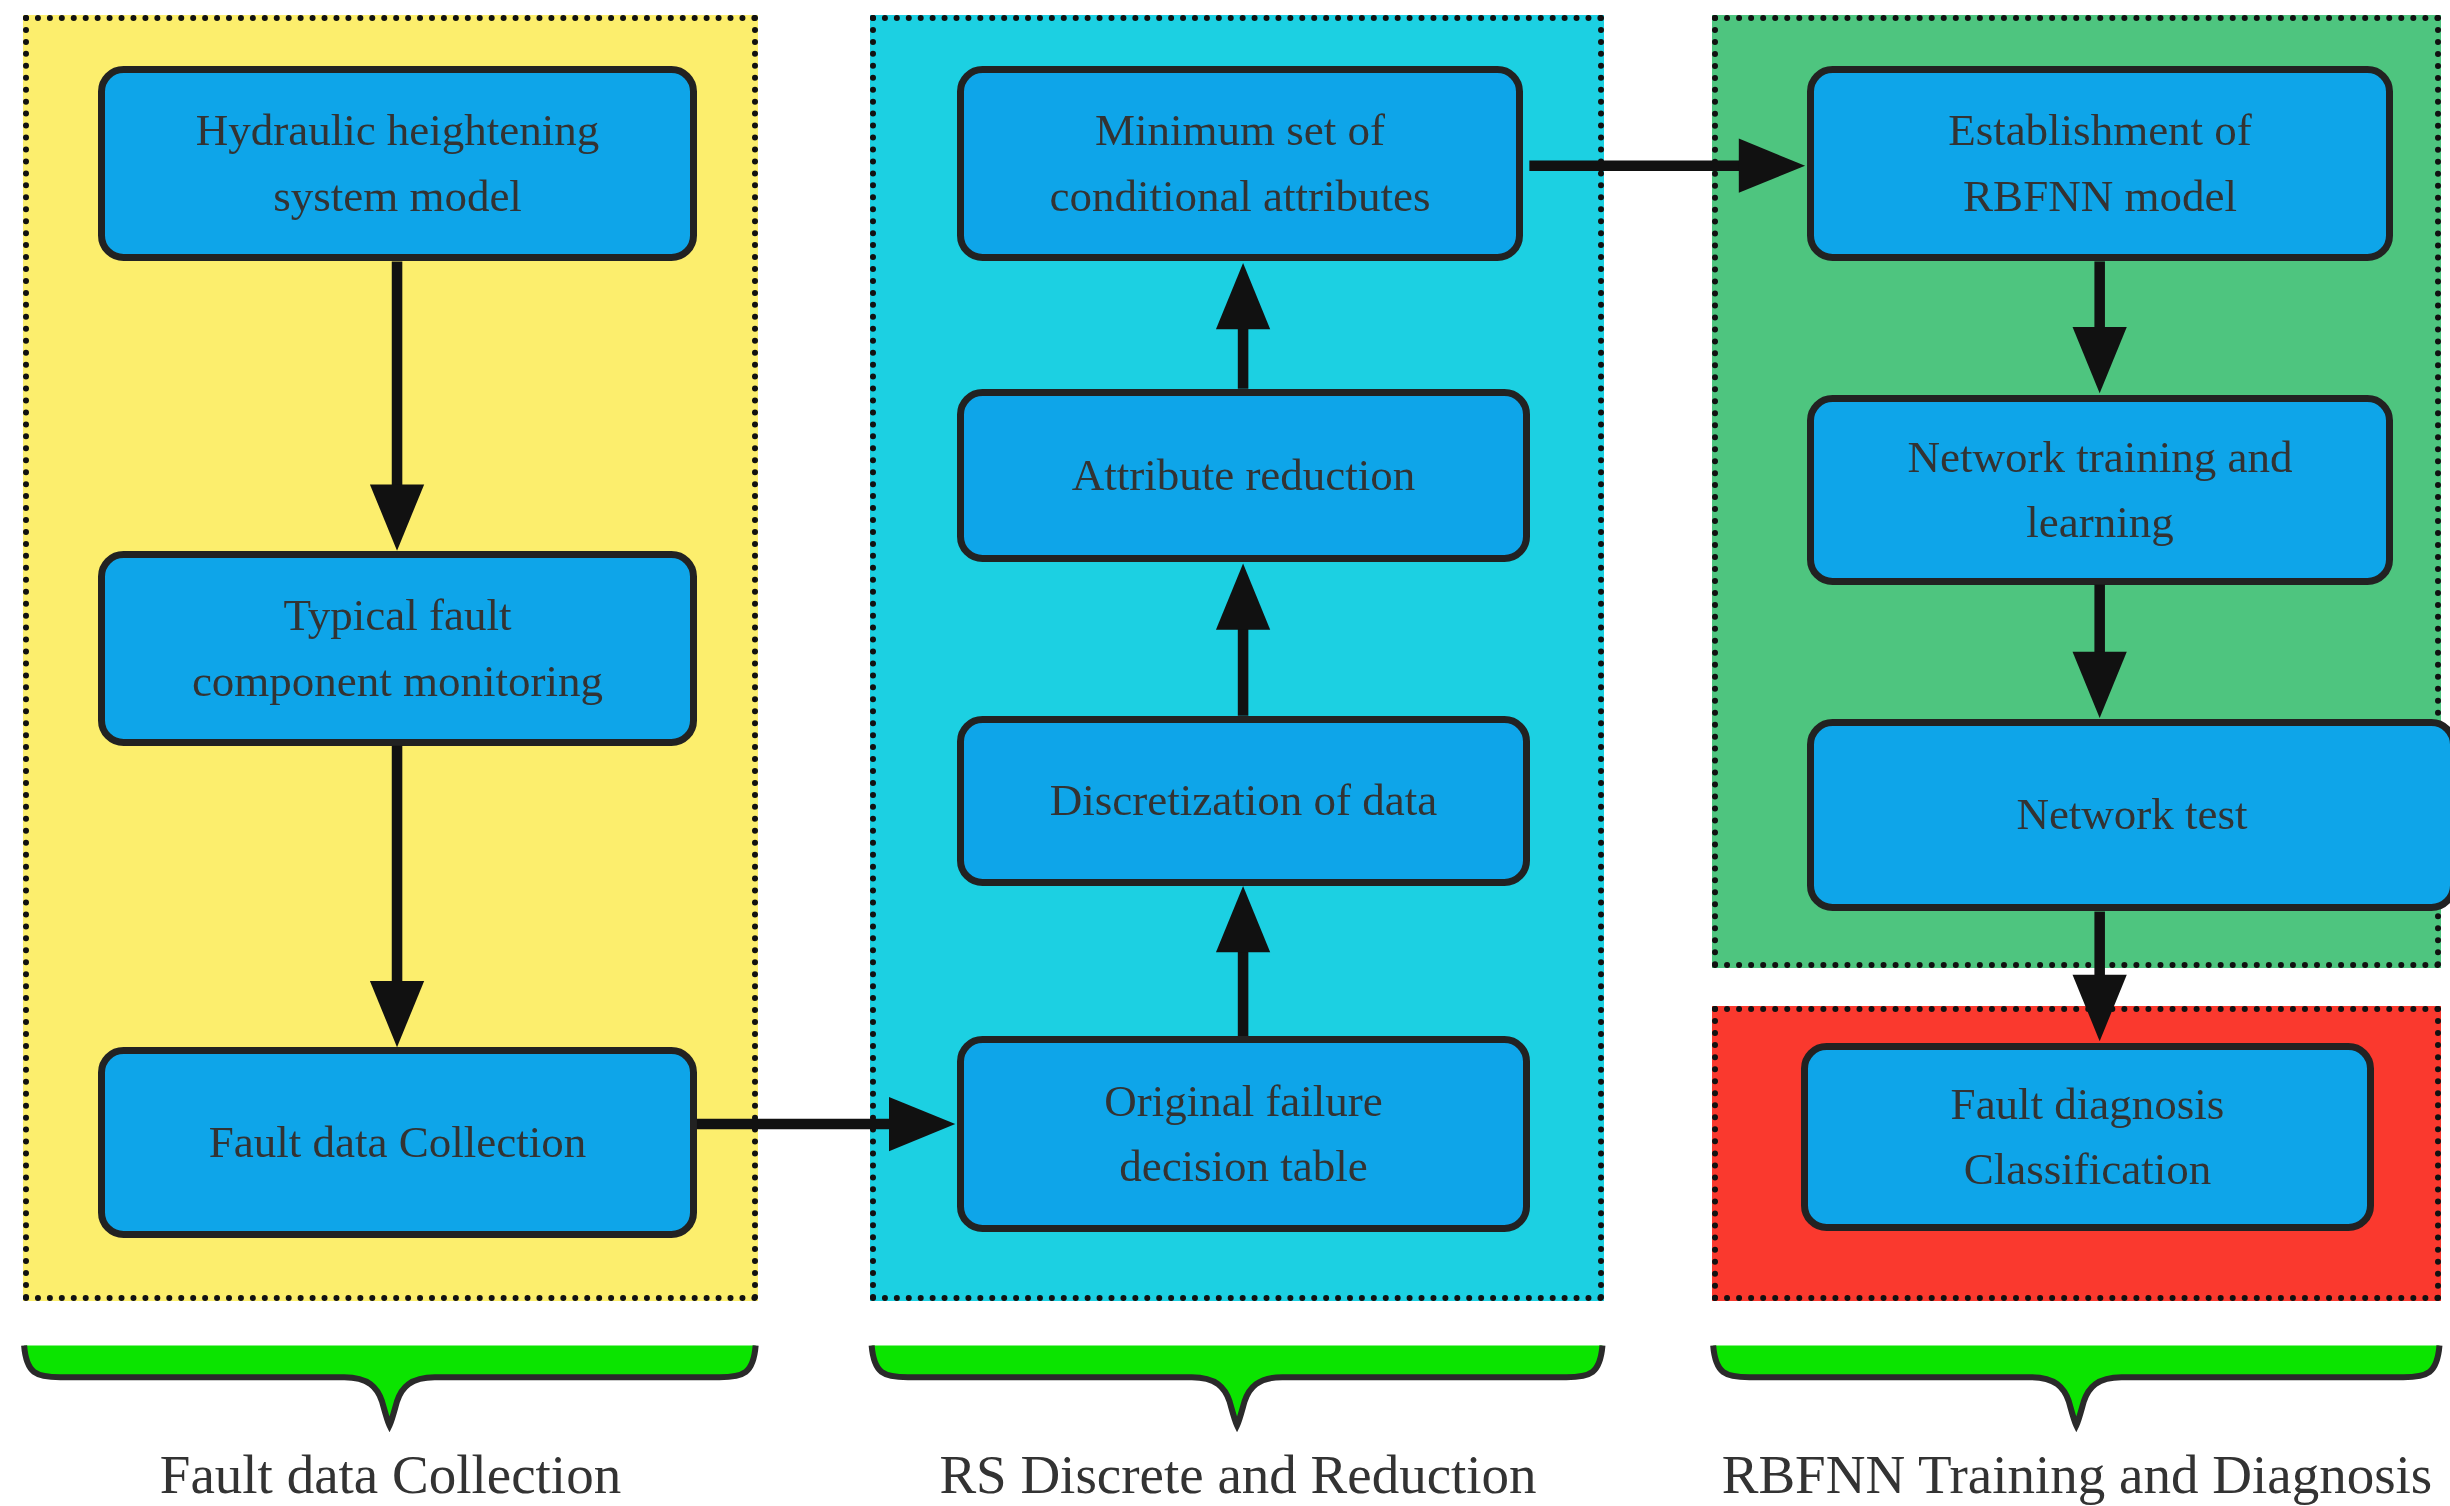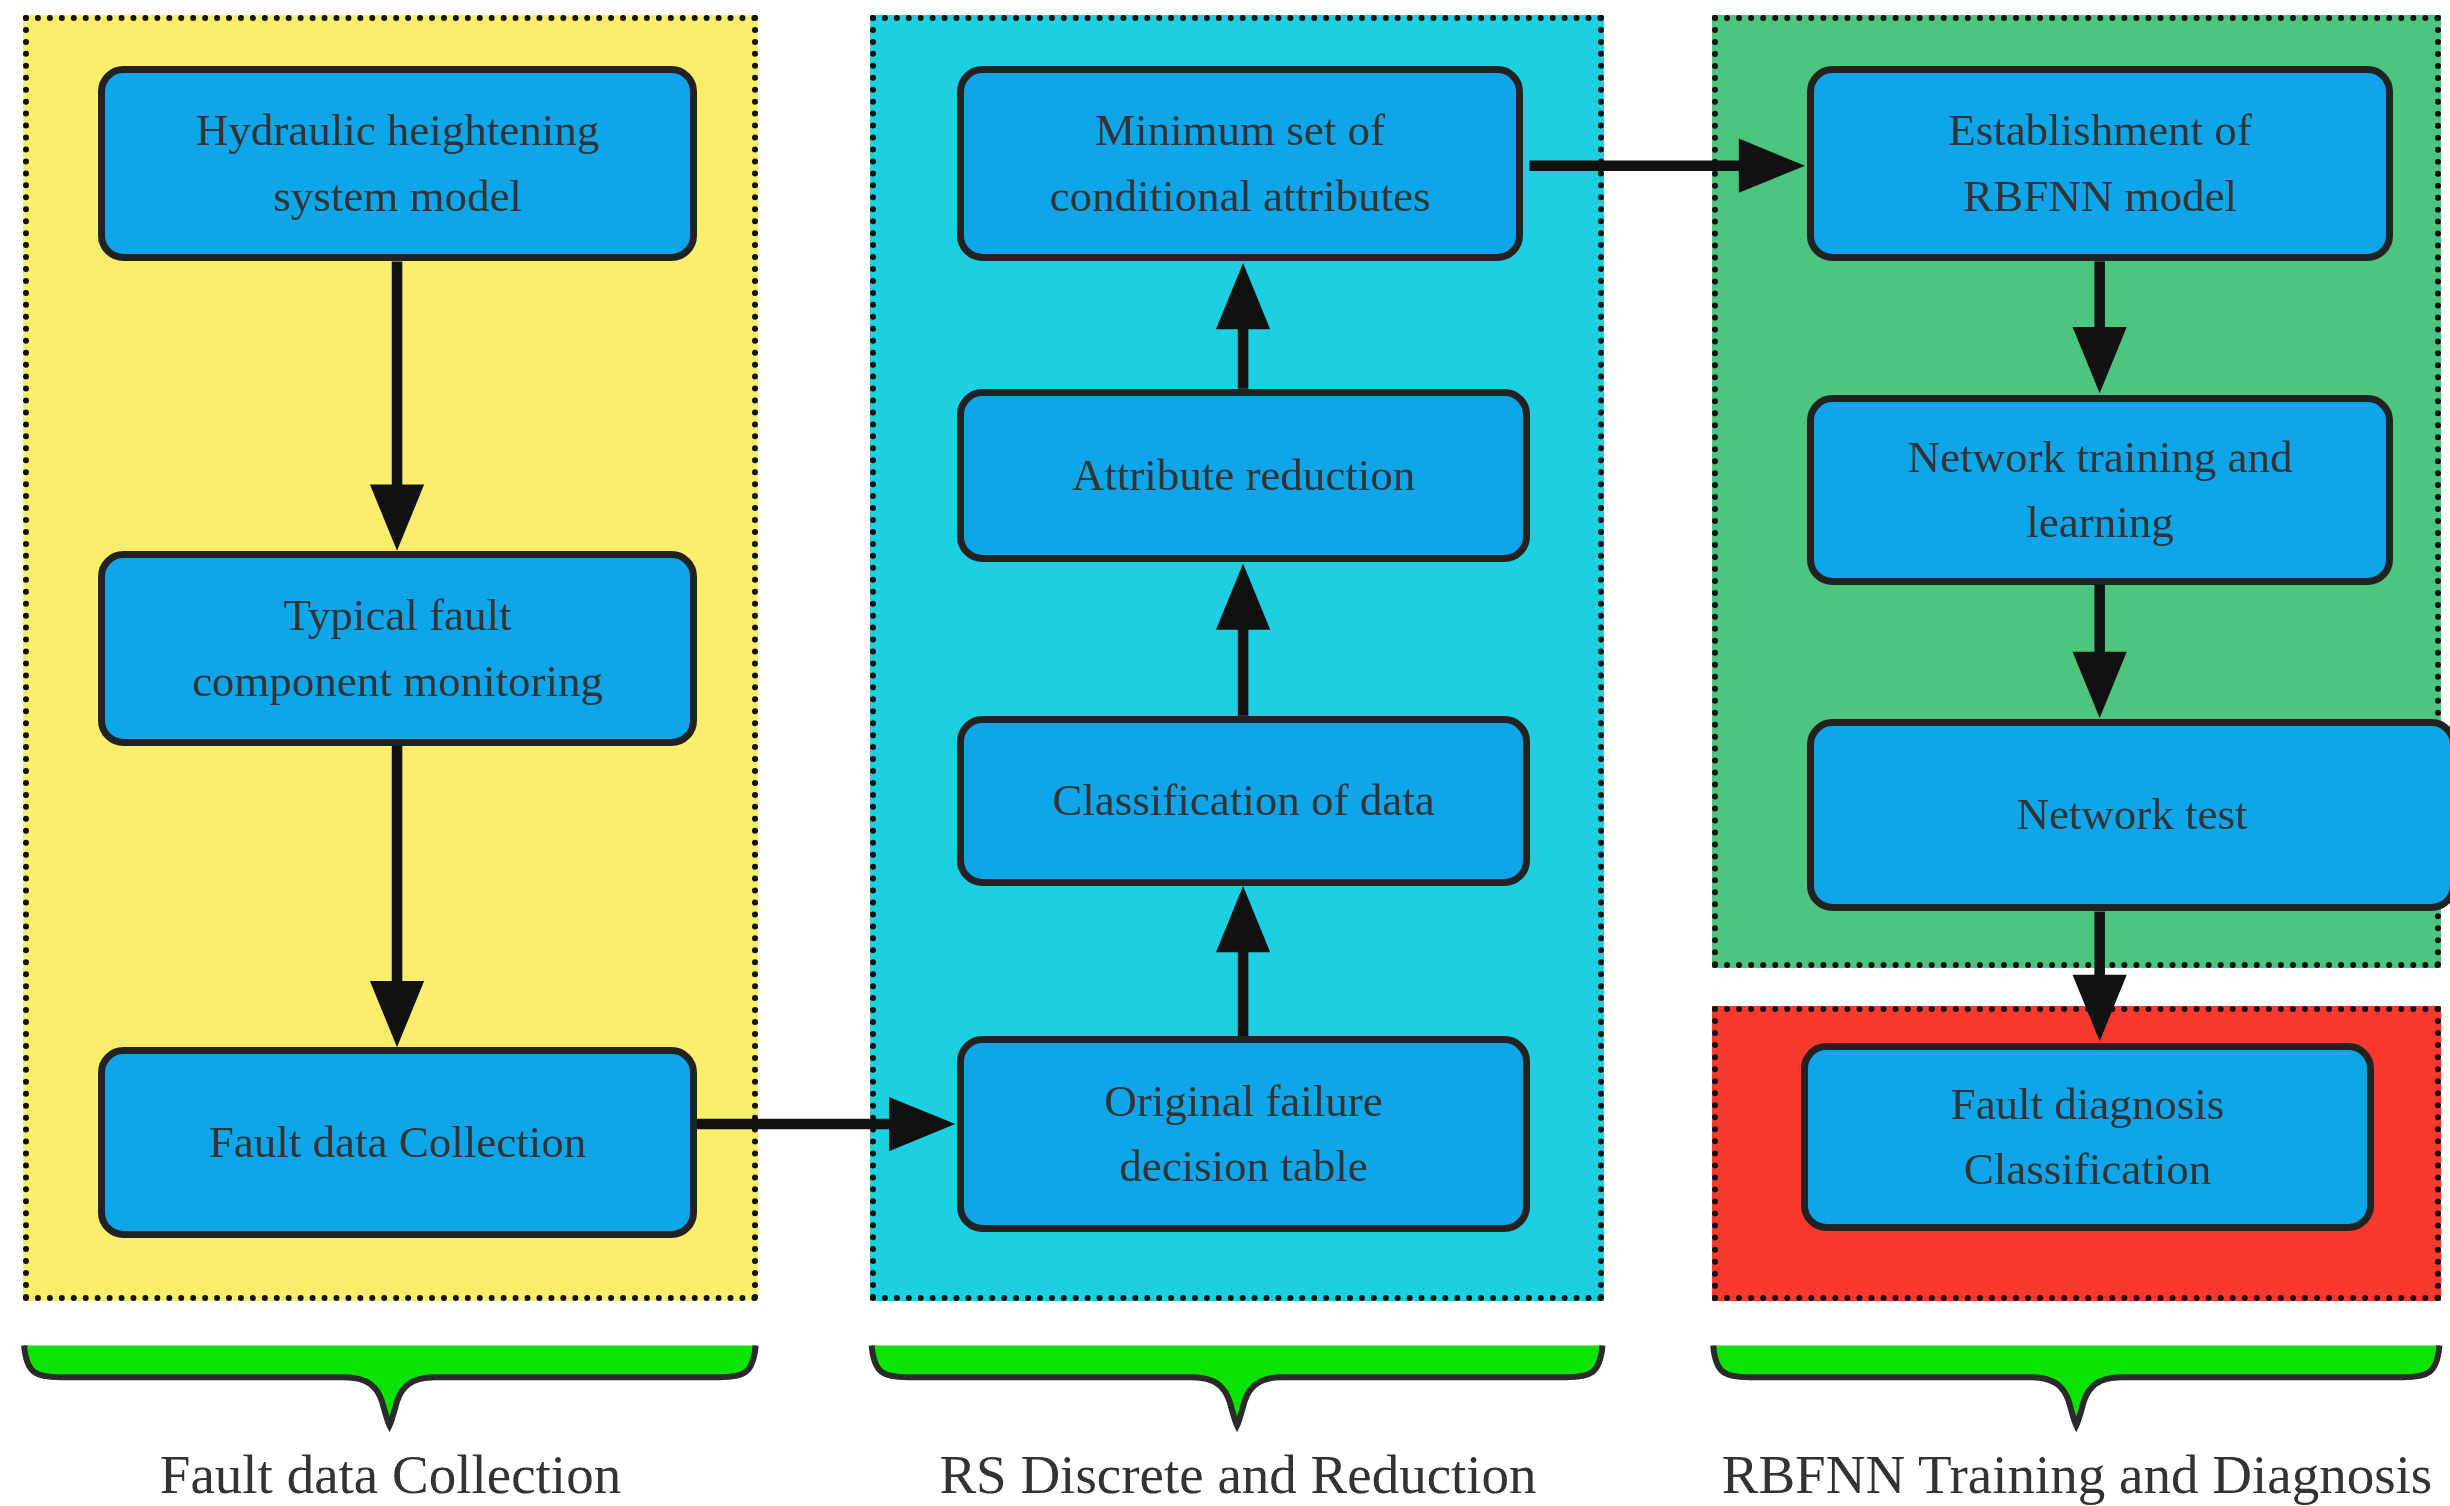--- a/index.html
+++ b/index.html
@@ -62,21 +62,21 @@
 
   <div class="fbox" style="left:98px;top:66px;width:599px;height:195px;">Hydraulic heightening
 system model</div>
   <div class="fbox" style="left:98px;top:551px;width:599px;height:195px;">Typical fault
 component monitoring</div>
   <div class="fbox" style="left:98px;top:1047px;width:599px;height:191px;">Fault data Collection</div>
 
   <div class="fbox" style="left:957px;top:66px;width:566px;height:195px;">Minimum set of
 conditional attributes</div>
   <div class="fbox" style="left:957px;top:389px;width:573px;height:173px;">Attribute reduction</div>
-  <div class="fbox" style="left:957px;top:716px;width:573px;height:170px;">Classification of data</div>
+  <div class="fbox" style="left:957px;top:716px;width:573px;height:170px;">Discretization of data</div>
   <div class="fbox" style="left:957px;top:1036px;width:573px;height:196px;">Original failure
 decision table</div>
 
   <div class="fbox" style="left:1807px;top:66px;width:586px;height:195px;">Establishment of
 RBFNN model</div>
   <div class="fbox" style="left:1807px;top:395px;width:586px;height:190px;">Network training and
 learning</div>
   <div class="fbox" style="left:1807px;top:719px;width:650px;height:192px;">Network test</div>
   <div class="fbox" style="left:1801px;top:1043px;width:573px;height:188px;">Fault diagnosis
 Classification</div>

